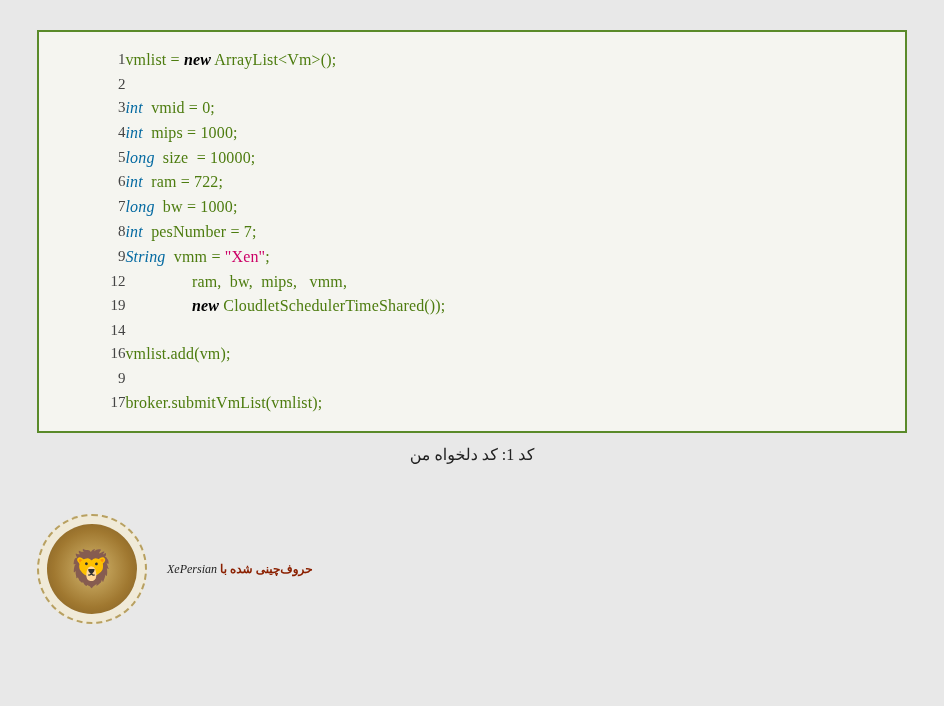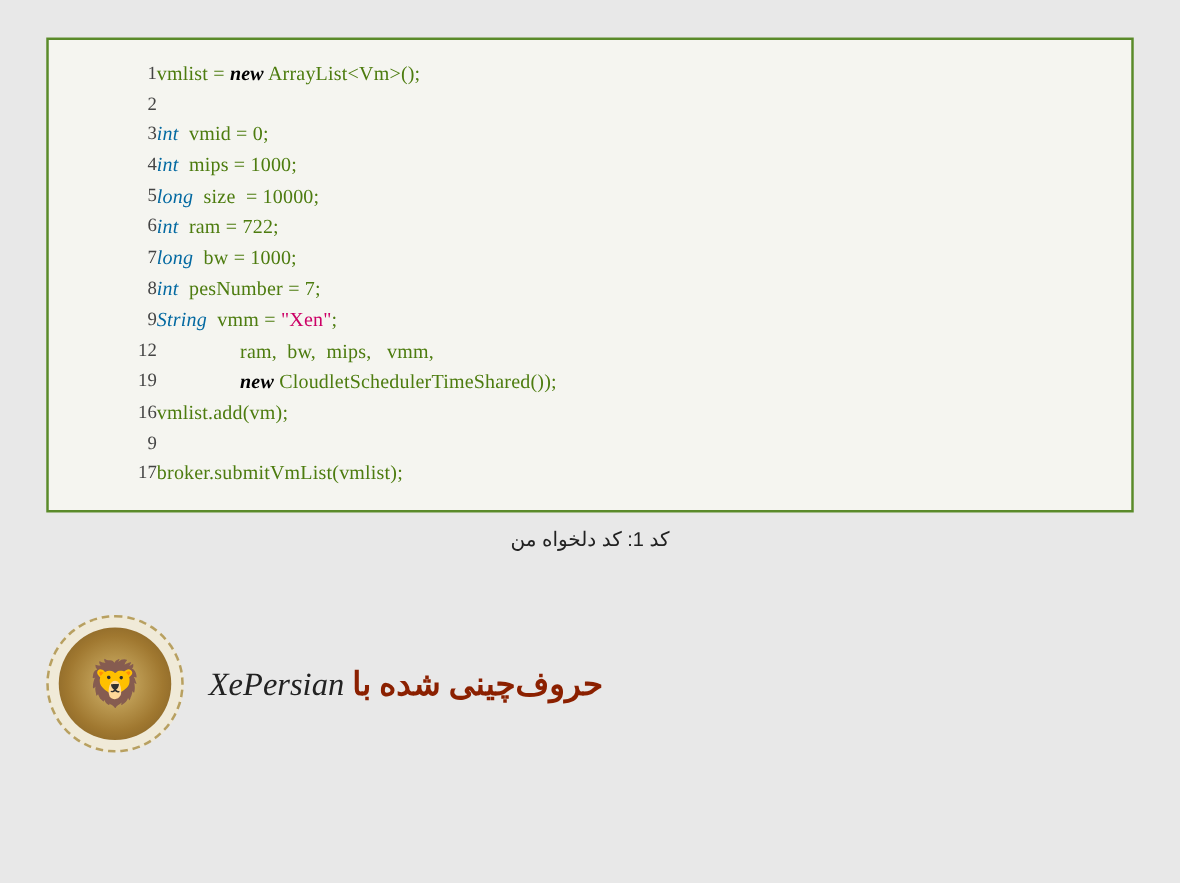--- a/index.html
+++ b/index.html
@@ -51,21 +51,21 @@
       letter-spacing: 0.01em;
     }
 
     .kw-new { color: #000000; font-style: italic; font-weight: bold; }
     .kw-type { color: #0369a1; font-style: italic; }
     .kw-string-lit { color: #cc0066; }
     .normal { color: #4d7c0f; }
 
     .caption {
       margin-top: 12px;
-      font-family: Liberation Sans, sans-serif;
+      font-family: Liberation Serif, serif;
       font-size: 16px;
       color: #222;
       text-align: center;
       direction: rtl;
     }
 
     .footer {
       margin-top: 50px;
       display: flex;
       align-items: center;
@@ -96,21 +96,21 @@
       justify-content: center;
     }
 
     .logo-animal {
       font-size: 36px;
       color: #f0d890;
     }
 
     .footer-text {
       font-family: 'Times New Roman', serif;
-      font-size: 26px;
+      font-size: 12px;
       color: #8b2000;
       font-weight: bold;
       direction: rtl;
     }
 
     .footer-text .xepersian {
       color: #222;
       font-weight: normal;
       font-style: italic;
     }
@@ -157,20 +157,24 @@
           <td class="line-num">9</td>
           <td class="code-line"><span class="kw-type">String</span><span class="normal">  vmm = </span><span class="kw-string-lit">"Xen"</span><span class="normal">;</span></td>
         </tr>
         <tr>
           <td class="line-num">12</td>
           <td class="code-line"><span class="normal">                ram,  bw,  mips,   vmm,</span></td>
         </tr>
         <tr>
           <td class="line-num">19</td>
           <td class="code-line"><span class="normal">                </span><span class="kw-new">new</span><span class="normal"> CloudletSchedulerTimeShared());</span></td>
+        </tr>
+        <tr>
+          <td class="line-num">14</td>
+          <td class="code-line"><span class="normal"></span></td>
         </tr>
         <tr>
           <td class="line-num">16</td>
           <td class="code-line"><span class="normal">vmlist.add(vm);</span></td>
         </tr>
         <tr>
           <td class="line-num">9</td>
           <td class="code-line"><span class="normal"></span></td>
         </tr>
         <tr>

